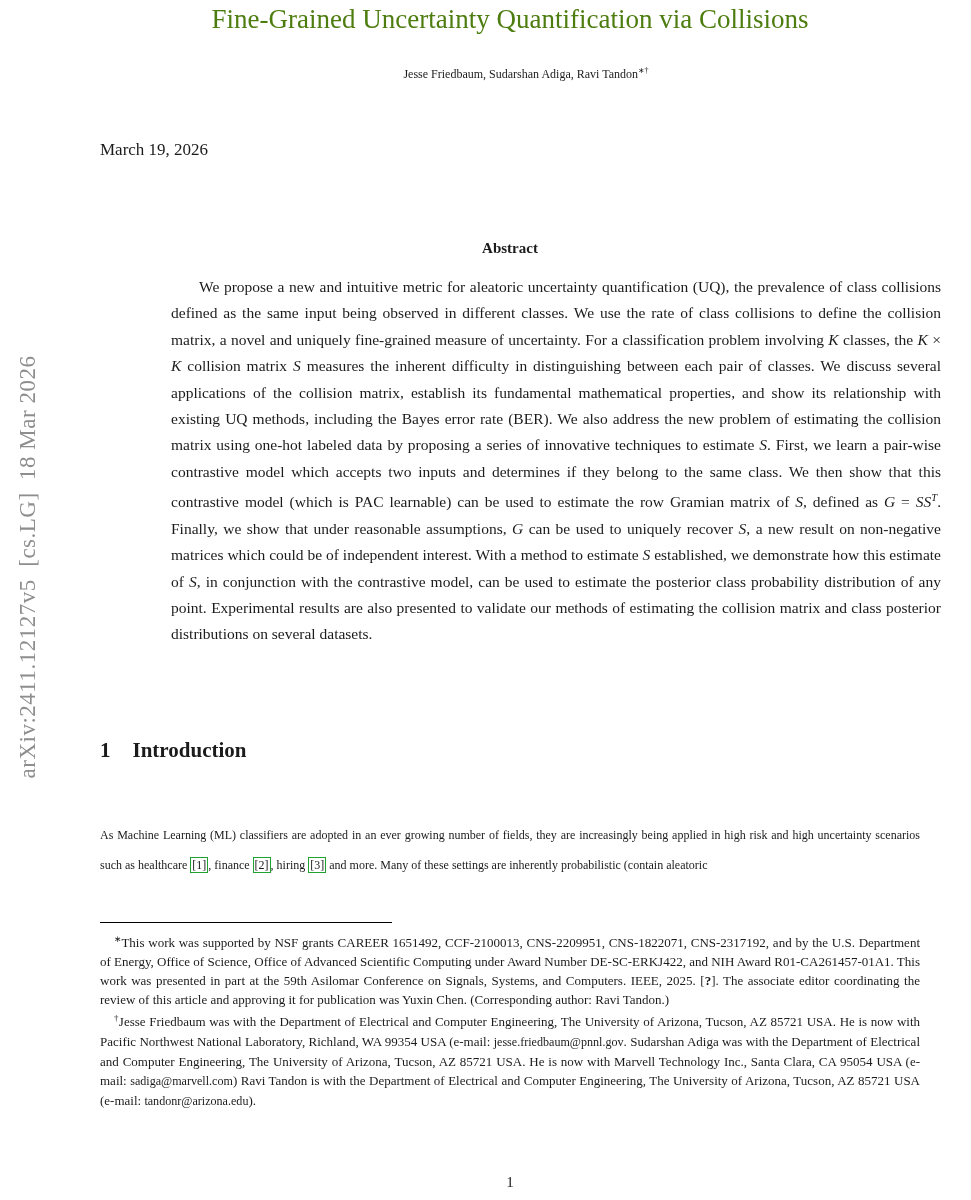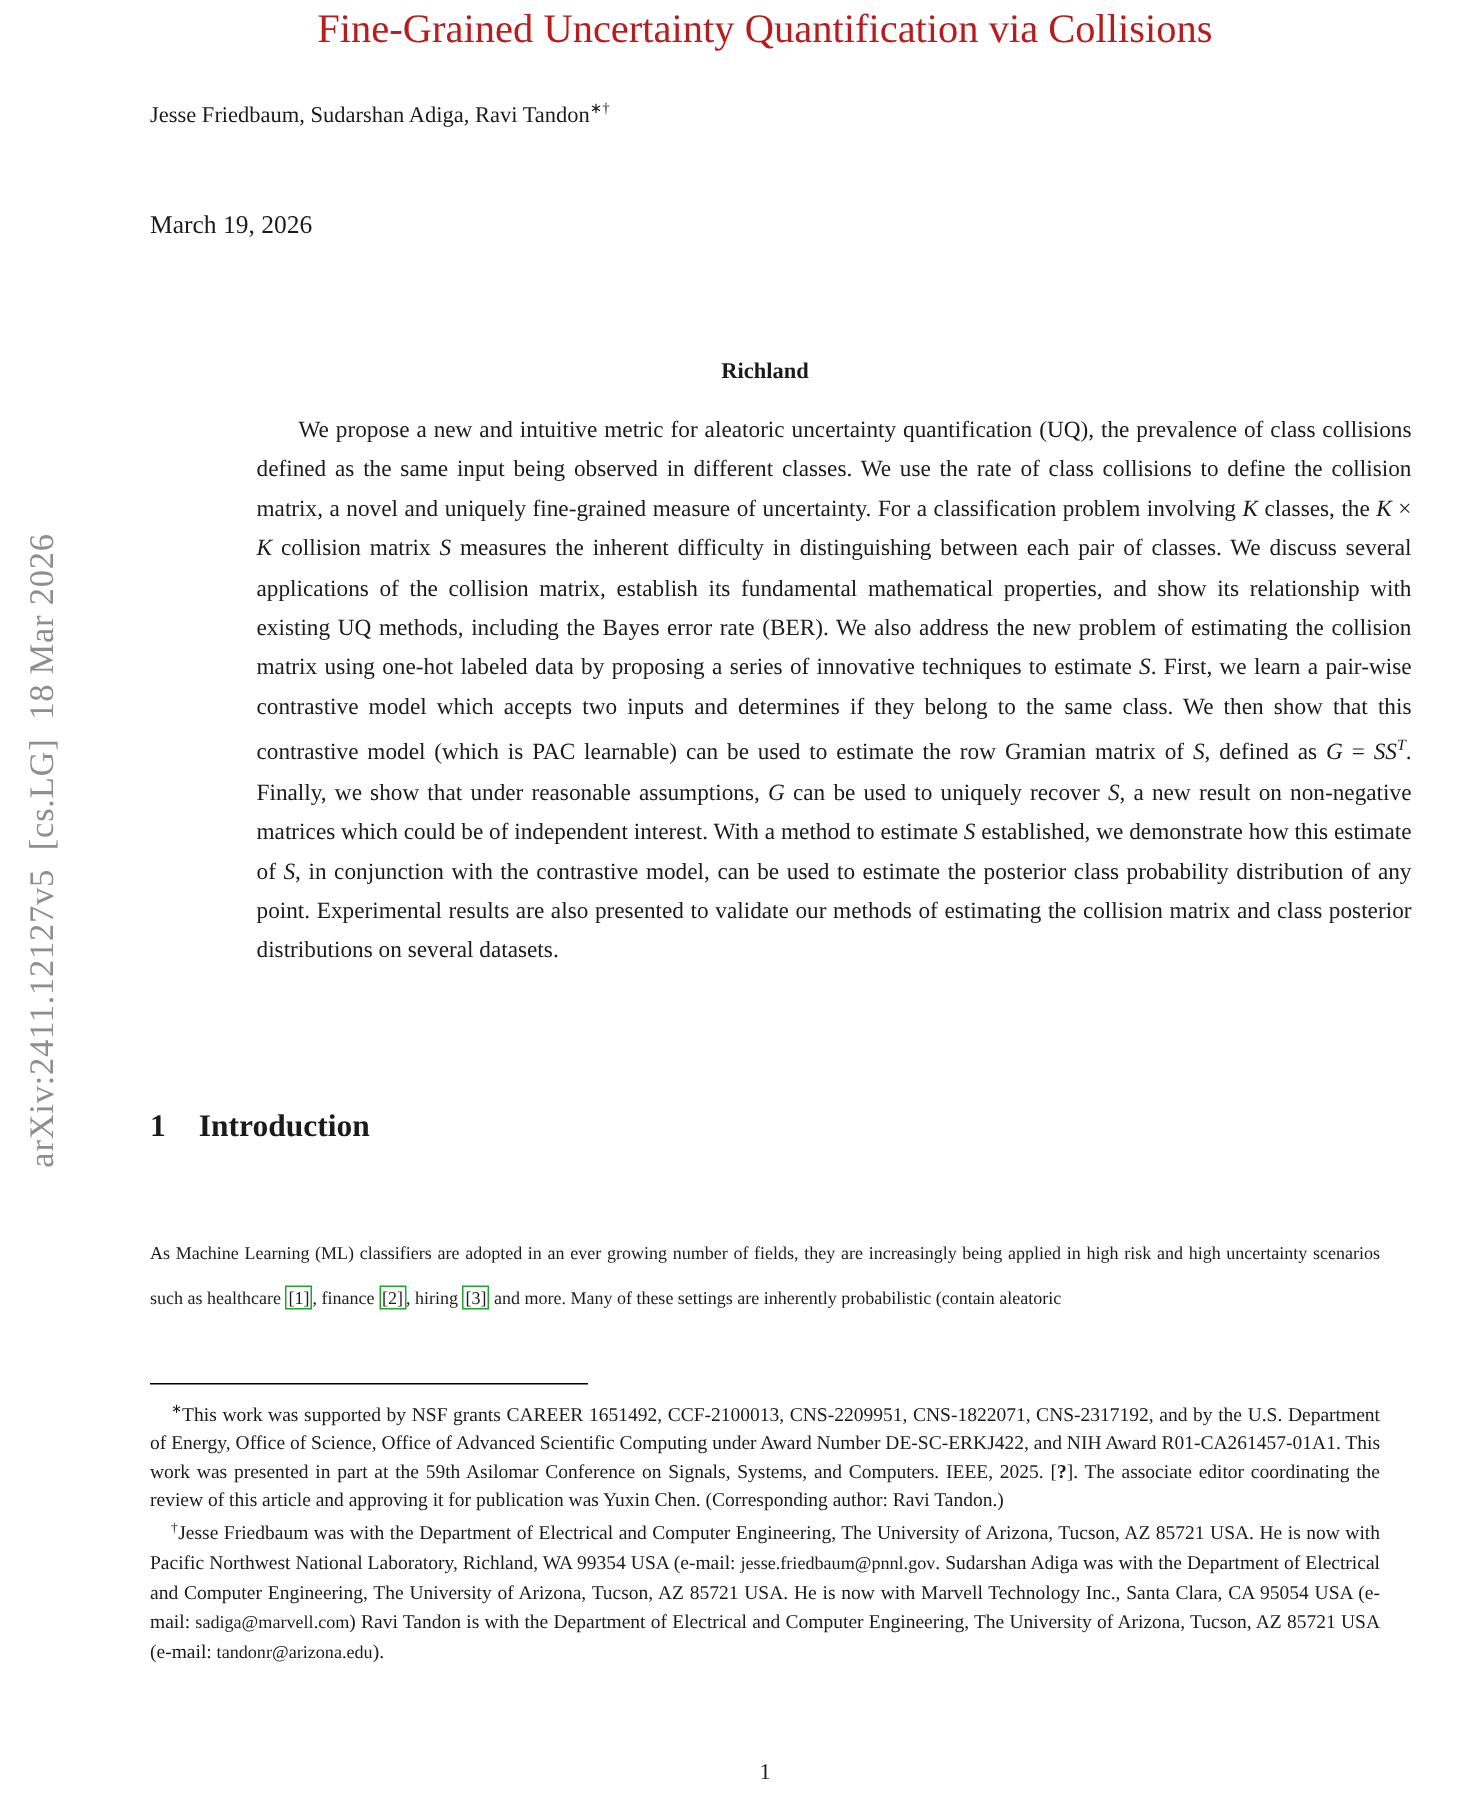--- a/index.html
+++ b/index.html
@@ -30,25 +30,26 @@
     color:var(--watermark-color);
   }
 
   .content{position:absolute;left:100px;top:0;width:820px;}
 
   .title{
     position:absolute;left:0;top:2px;width:820px;
     text-align:center;
     font-size:27px;
     line-height:34px;
-    color:#b91c1c;
+    color:#4d7c0f;
   }
   .authors{
-    position:absolute;left:0;top:66px;width:820px;
-    font-size:15px;
+    position:absolute;left:16px;top:66px;width:820px;
+    text-align:center;
+    font-size:12px;
   }
   .authors sup{font-size:66%;}
   .date{
     position:absolute;left:0;top:140px;width:820px;
     text-align:left;
     font-size:17px;
   }
 
   .abstract-heading{
     position:absolute;left:0;top:240px;width:820px;
@@ -116,21 +117,21 @@
   <div class="watermark">arXiv:2411.12127v5  [cs.LG]  18 Mar 2026</div>
 
   <div class="content">
 
     <div class="title">Fine-Grained Uncertainty Quantification via Collisions</div>
 
     <div class="authors"><span>Jesse Friedbaum, Sudarshan Adiga, Ravi Tandon</span><sup>∗†</sup></div>
 
     <div class="date">March 19, 2026</div>
 
-    <div class="abstract-heading">Richland</div>
+    <div class="abstract-heading">Abstract</div>
 
     <div class="abstract-body"><span class="seg">We propose a new and intuitive metric for aleatoric uncertainty quantification (UQ), the prevalence of class collisions defined as the same input being observed in different classes. We use the rate of class collisions to define the collision matrix, a novel and uniquely fine-grained measure of uncertainty. For a classification problem involving </span><span class="seg it">K</span><span class="seg"> classes, the </span><span class="seg it">K</span><span class="seg"> × </span><span class="seg it">K</span><span class="seg"> collision matrix </span><span class="seg it">S</span><span class="seg"> measures the inherent difficulty in distinguishing between each pair of classes. We discuss several applications of the collision matrix, establish its fundamental mathematical properties, and show its relationship with existing UQ methods, including the Bayes error rate (BER). We also address the new problem of estimating the collision matrix using one-hot labeled data by proposing a series of innovative techniques to estimate </span><span class="seg it">S</span><span class="seg">. First, we learn a pair-wise contrastive model which accepts two inputs and determines if they belong to the same class. We then show that this contrastive model (which is PAC learnable) can be used to estimate the row Gramian matrix of </span><span class="seg it">S</span><span class="seg">, defined as </span><span class="seg it">G</span><span class="seg"> = </span><span class="seg it">SS</span><sup class="seg it">T</sup><span class="seg">. Finally, we show that under reasonable assumptions, </span><span class="seg it">G</span><span class="seg"> can be used to uniquely recover </span><span class="seg it">S</span><span class="seg">, a new result on non-negative matrices which could be of independent interest. With a method to estimate </span><span class="seg it">S</span><span class="seg"> established, we demonstrate how this estimate of </span><span class="seg it">S</span><span class="seg">, in conjunction with the contrastive model, can be used to estimate the posterior class probability distribution of any point. Experimental results are also presented to validate our methods of estimating the collision matrix and class posterior distributions on several datasets.</span></div>
 
     <div class="section-heading"><span class="sec-num">1</span><span>Introduction</span></div>
 
     <div class="intro-paragraph"><span class="seg">As Machine Learning (ML) classifiers are adopted in an ever growing number of fields, they are increasingly being applied in high risk and high uncertainty scenarios such as healthcare </span><span class="seg cite">[1]</span><span class="seg">, finance </span><span class="seg cite">[2]</span><span class="seg">, hiring </span><span class="seg cite">[3]</span><span class="seg"> and more.  Many of these settings are inherently probabilistic (contain aleatoric</span></div>
 
     <div class="footnote-rule"></div>
 
     <div class="footnotes">

